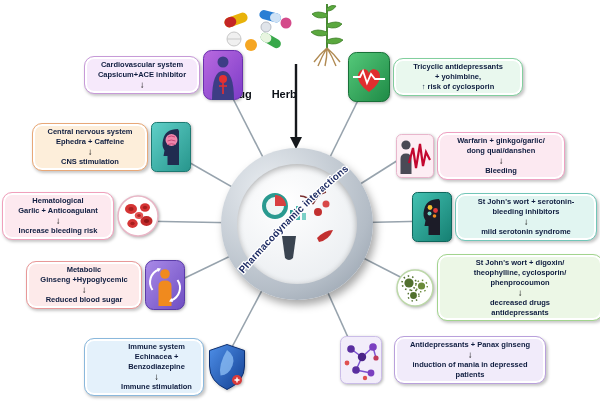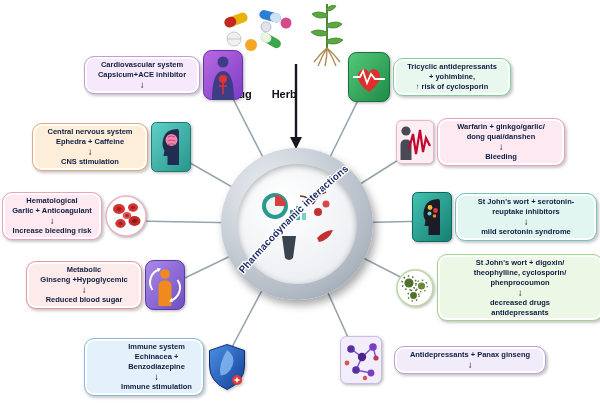--- a/index.html
+++ b/index.html
@@ -173,21 +173,21 @@
           </defs>
         <rect x="0.5" y="0.5" width="39" height="49" rx="5" fill="url(#g2)" stroke="#1d7a72"></rect>
         <path d="M27 7 Q14 7 12 18 Q10.5 24 13.5 28.5 L12.5 34 L16.5 34 L16.5 43 L28 43 L28 9 Z" fill="#202c50"></path>
         <circle cx="20.5" cy="18" r="6" fill="#ef86ac"></circle>
         <path d="M17 15 Q20 13 24 15 M16.5 19 Q20 17 24.5 19 M17 22.5 Q20.5 21 24 22.5" stroke="#c84a78" stroke-width="1" fill="none"></path>
       </svg>
     </div>
   </div>
 
   <div class="node" style="left: 2px; top: 192px; --fill: #fde9ef; --border: #f0a0bc;">
-    <div class="nbox" style="width:100px;text-align:center;">
+    <div class="nbox" style="width:112px;text-align:center;">
       <div class="ntext">Hematological
 Garlic + Anticoagulant</div>
       <div class="narrow">↓</div>
       <div class="nresult">Increase bleeding risk</div>
     </div>
     <div class="nicon">
       <svg width="42" height="42" viewBox="0 0 42 42">
         <circle cx="21" cy="21" r="20" fill="#fff" stroke="#e8b6c6" stroke-width="1.5"></circle>
         <ellipse cx="14" cy="14" rx="6" ry="5" fill="#d53434"></ellipse>
           <ellipse cx="14" cy="14" rx="2.6" ry="2" fill="#a81f1f"></ellipse>
@@ -259,29 +259,29 @@
             <linearGradient id="g6" x1="0" y1="0" x2="1" y2="1">
               <stop offset="0" stop-color="#55c97a"></stop>
               <stop offset="1" stop-color="#1e8a46"></stop>
             </linearGradient>
           </defs>
         <rect x="0.5" y="0.5" width="41" height="49" rx="8" fill="url(#g6)" stroke="#187038"></rect>
         <path d="M21 40 C9 31.5 7.5 22.5 13 18.3 C17 15.4 21 18.5 21 22 C21 18.5 25 15.4 29 18.3 C34.5 22.5 33 31.5 21 40Z" fill="#e02e2e"></path>
         <polyline points="5,25 12,25 15,19 19,31 23,22 27,27 37,27" fill="none" stroke="#fff" stroke-width="1.8"></polyline>
       </svg>
     </div>
-    <div class="nbox" style="width:118px;">
+    <div class="nbox" style="width:130px;">
       <div class="ntext">Tricyclic antidepressants
 + yohimbine,</div>
 
       <div class="nresult">↑ risk of cyclosporin</div>
     </div>
   </div>
 
-  <div class="node" style="left: 396px; top: 118px; --fill: #fce9f1; --border: #eea0c2;">
+  <div class="node" style="left: 396px; top: 132px; --fill: #fce9f1; --border: #eea0c2;">
     <div class="nicon">
       <svg width="38" height="44" viewBox="0 0 38 44">
         <rect x="0.5" y="0.5" width="37" height="43" rx="5" fill="#fdeef4" stroke="#e8b6cc"></rect>
         <circle cx="10" cy="11" r="4.6" fill="#4a4a55"></circle>
         <path d="M4.5 40 V25 Q4.5 19.5 10 19.5 Q15.5 19.5 15.5 25 V40 Z" fill="#4a4a55"></path>
         <polyline points="13,29 17,14 20,34 24,10 27,32 30,18 34,26" fill="none" stroke="#c3082f" stroke-width="2.2"></polyline>
       </svg>
     </div>
     <div class="nbox" style="width:128px;">
       <div class="ntext">Warfarin + ginkgo/garlic/
@@ -303,21 +303,21 @@
         <rect x="0.5" y="0.5" width="39" height="49" rx="5" fill="url(#g8)" stroke="#0e665c"></rect>
         <path d="M27 7 Q14 7 12 18 Q10.5 24 13.5 28.5 L12.5 34 L16.5 34 L16.5 43 L28 43 L28 9 Z" fill="#1c1c28"></path>
         <circle cx="18" cy="15.5" r="2.4" fill="#f2c12e"></circle>
         <circle cx="23.5" cy="18.5" r="2.4" fill="#e03a3a"></circle>
         <circle cx="17.5" cy="21.5" r="2" fill="#6fd0c0"></circle>
         <circle cx="22.5" cy="24" r="1.8" fill="#f08a1e"></circle>
       </svg>
     </div>
     <div class="nbox" style="width:142px;">
       <div class="ntext">St John's wort + serotonin-
-reuptake inhibitors</div>
+bleeding inhibitors</div>
       <div class="narrow">↓</div>
       <div class="nresult">mild serotonin syndrome</div>
     </div>
   </div>
 
   <div class="node" style="left: 396px; top: 254px; --fill: #ecf7e6; --border: #a2d48e;">
     <div class="nicon">
       <svg width="38" height="38" viewBox="0 0 38 38">
         <circle cx="19" cy="19" r="18" fill="#fff" stroke="#bcd8a8" stroke-width="1.5"></circle>
         <circle cx="13" cy="14" r="4.6" fill="#51702e"></circle>
@@ -355,16 +355,18 @@
           <circle cx="16" cy="34" r="3.8" fill="#5a2fa0"></circle>
         <circle cx="31" cy="37" r="3.4" fill="#7a3fc0"></circle>
           <circle cx="36" cy="22" r="2.6" fill="#c03a5a"></circle>
         <circle cx="7" cy="27" r="2.4" fill="#e05050"></circle>
           <circle cx="25" cy="42" r="2.2" fill="#e05050"></circle>
       </svg>
     </div>
     <div class="nbox" style="width:152px;">
       <div class="ntext">Antidepressants + Panax ginseng</div>
       <div class="narrow">↓</div>
+      <div class="nresult">induction of mania in depressed
+patients</div>
     </div>
   </div>
 
 </div>
 
 </body></html>

